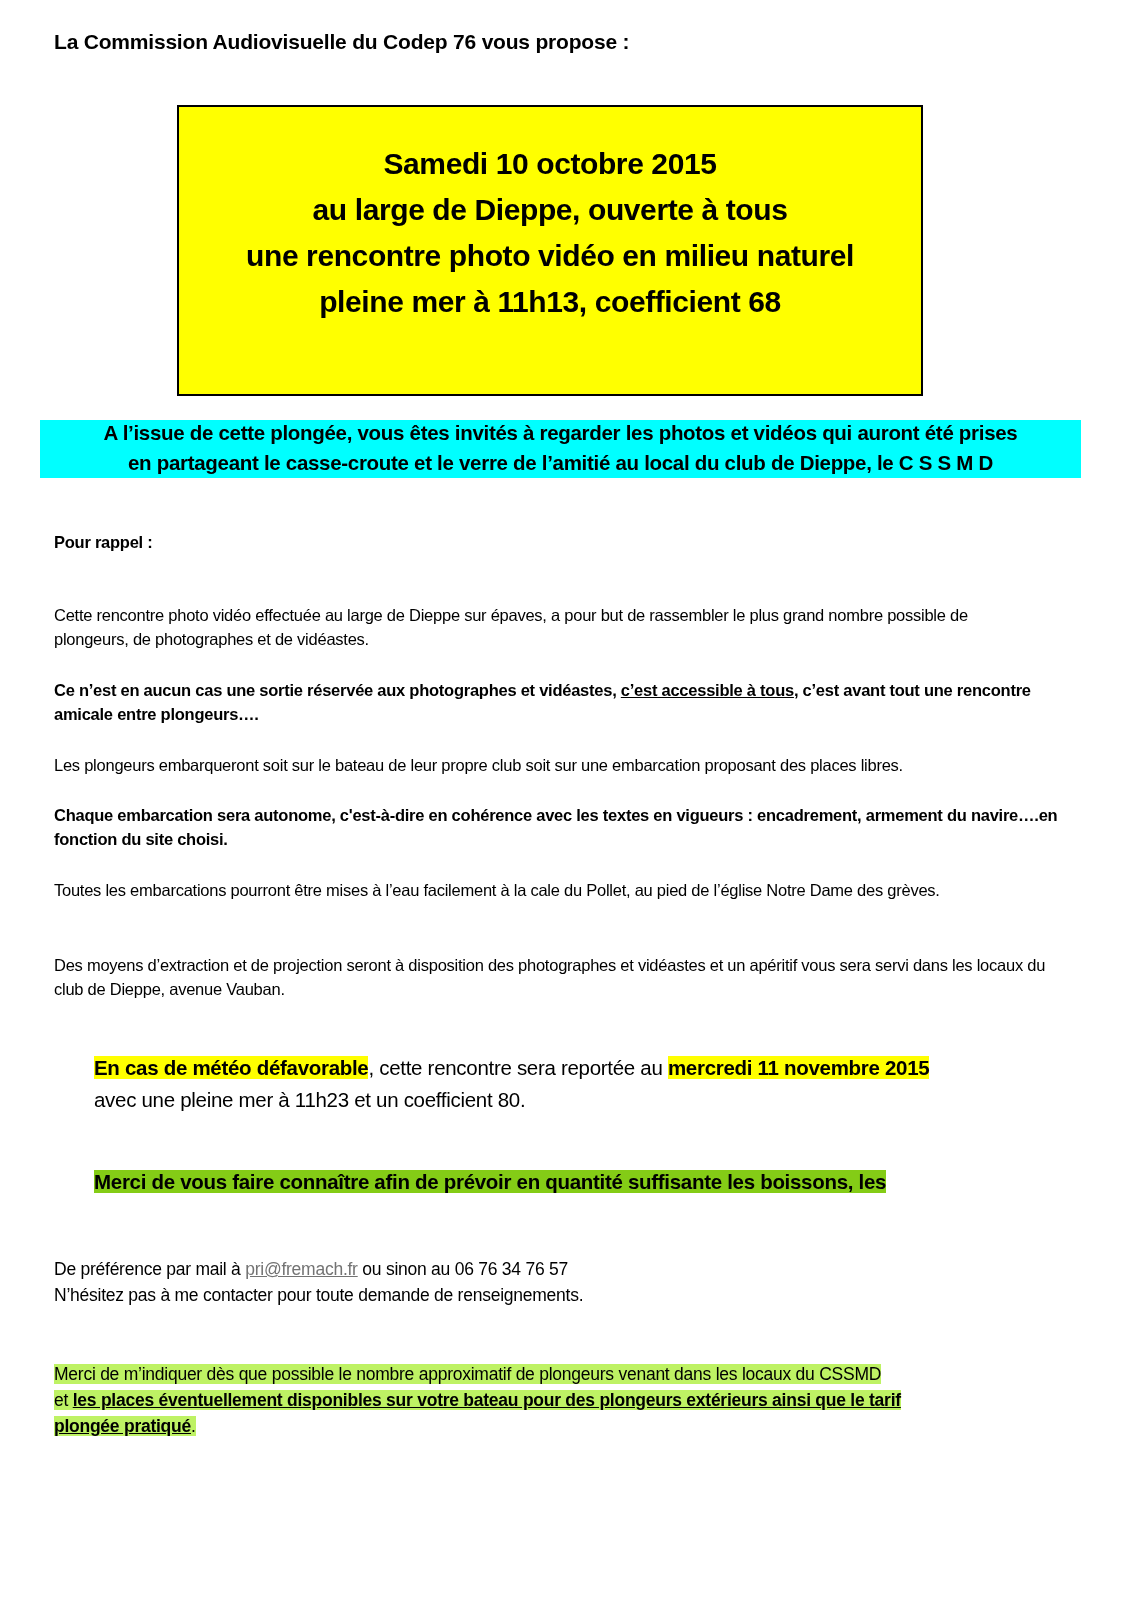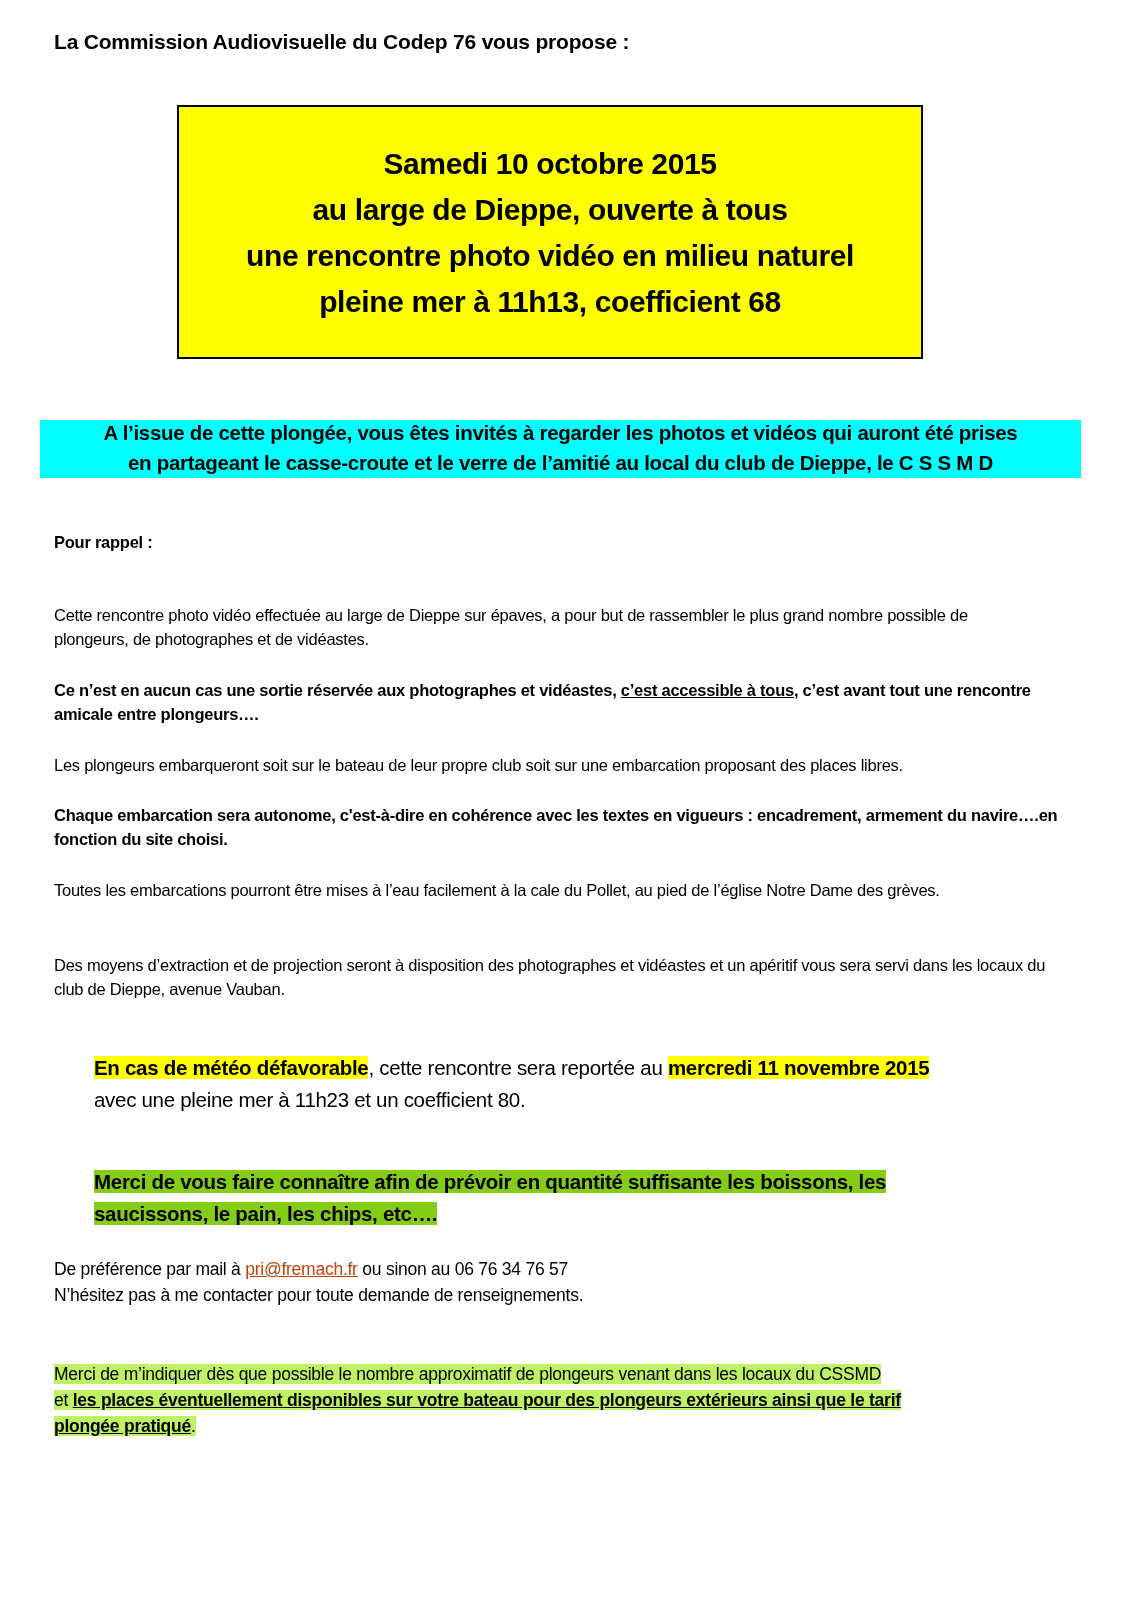--- a/index.html
+++ b/index.html
@@ -1,34 +1,34 @@
 <!DOCTYPE html>
 <html><head>
   <meta charset="utf-8">
   <style>
     html, body { margin: 0; padding: 0; background: #ffffff; }
     body { width: 1131px; height: 1600px; position: relative; overflow: hidden;
            font-family: "Liberation Sans", sans-serif; color: #000; }
     .abs { position: absolute; }
     .header { left: 54px; top: 30px; font-size: 21px; font-weight: bold; letter-spacing: -0.2px; }
-    .yellow-box { left: 177px; top: 105px; width: 746px; height: 254px; background: #ffff00;
+    .yellow-box { left: 177px; top: 105px; width: 746px; height: 291px; background: #ffff00;
                   border: 2px solid #000; box-sizing: border-box; text-align: center;
                   padding-top: 34px; }
     .yellow-box div { font-size: 30px; font-weight: bold; line-height: 46px; letter-spacing: -0.4px; }
     .cyan-banner { left: 40px; top: 420px; width: 1041px; height: 58px; background: #00ffff; }
     .cyan-text { left: 40px; top: 418px; width: 1041px; text-align: center; font-size: 20.5px;
                  font-weight: bold; line-height: 30px; letter-spacing: -0.3px; }
     .para { left: 54px; font-size: 16.5px; line-height: 24px; letter-spacing: -0.25px; width: 1020px; }
     .bold { font-weight: bold; }
     .u { text-decoration: underline; }
     .big { font-size: 20.5px; line-height: 32px; letter-spacing: -0.3px; margin-left: 40px; }
     .hl-yellow { background: #ffff00; }
     .hl-green { background: #84cc16; }
     .hl-gray { background: #bef264; }
-    a.mail { color: #c2410c; text-decoration: underline; margin-top: 32px; }
+    a.mail { color: #737373; text-decoration: underline; margin-top: 32px; }
   </style>
 </head>
 <body>
 
 <div class="abs header">La Commission Audiovisuelle du Codep 76 vous propose :</div>
 
 <div class="abs yellow-box">
   <div>Samedi 10 octobre 2015</div>
   <div>au large de Dieppe, ouverte à tous</div>
   <div>une rencontre photo vidéo en milieu naturel</div>
@@ -50,17 +50,17 @@
 <div class="abs para" style="top:753px;">Les plongeurs embarqueront soit sur le bateau de leur propre club soit sur une embarcation proposant des places libres.</div>
 
 <div class="abs para bold" style="top:803px; width:1005px;">Chaque embarcation sera autonome, c'est-à-dire en cohérence avec les textes en vigueurs : encadrement, armement du navire….en fonction du site choisi.</div>
 
 <div class="abs para" style="top:878px; width:990px;">Toutes les embarcations pourront être mises à l’eau facilement à la cale du Pollet, au pied de l’église Notre Dame des grèves.</div>
 
 <div class="abs para" style="top:953px; width:1020px;">Des moyens d’extraction et de projection seront à disposition des photographes et vidéastes et un apéritif vous sera servi dans les locaux du club de Dieppe, avenue Vauban.</div>
 
 <div class="abs para big" style="top:1052px;"><span class="bold hl-yellow">En cas de météo défavorable</span><span>, cette rencontre sera reportée au </span><span class="bold hl-yellow">mercredi 11 novembre 2015</span><br><span>avec une pleine mer à 11h23 et un coefficient 80.</span></div>
 
-<div class="abs para big bold" style="top:1166px; width:920px;"><span class="hl-green">Merci de vous faire connaître afin de prévoir en quantité suffisante les boissons, les</span><br><span class="hl-green">saucissons, le pain, les chips, etc….</span></div>
+<div class="abs para big bold" style="top:1166px; width:920px;"><span class="hl-green">Merci de vous faire connaître afin de prévoir en quantité suffisante les boissons, les</span><br></div>
 
 <div class="abs para" style="top:1256px; font-size:17.5px; line-height:26px;"><span>De préférence par mail à </span><a class="mail">pri@fremach.fr</a><span> ou sinon au 06 76 34 76 57</span><br><span>N’hésitez pas à me contacter pour toute demande de renseignements.</span></div>
 
 <div class="abs para" style="top:1361px; font-size:17.5px; line-height:26px; width:1000px;"><span class="hl-gray">Merci de m’indiquer dès que possible le nombre approximatif de plongeurs venant dans les locaux du CSSMD</span><br><span class="hl-gray">et </span><span class="hl-gray bold u">les places éventuellement disponibles sur votre bateau pour des plongeurs extérieurs ainsi que le tarif</span><br><span class="hl-gray bold u">plongée pratiqué</span><span class="hl-gray">.</span></div>
 
 </body></html>

